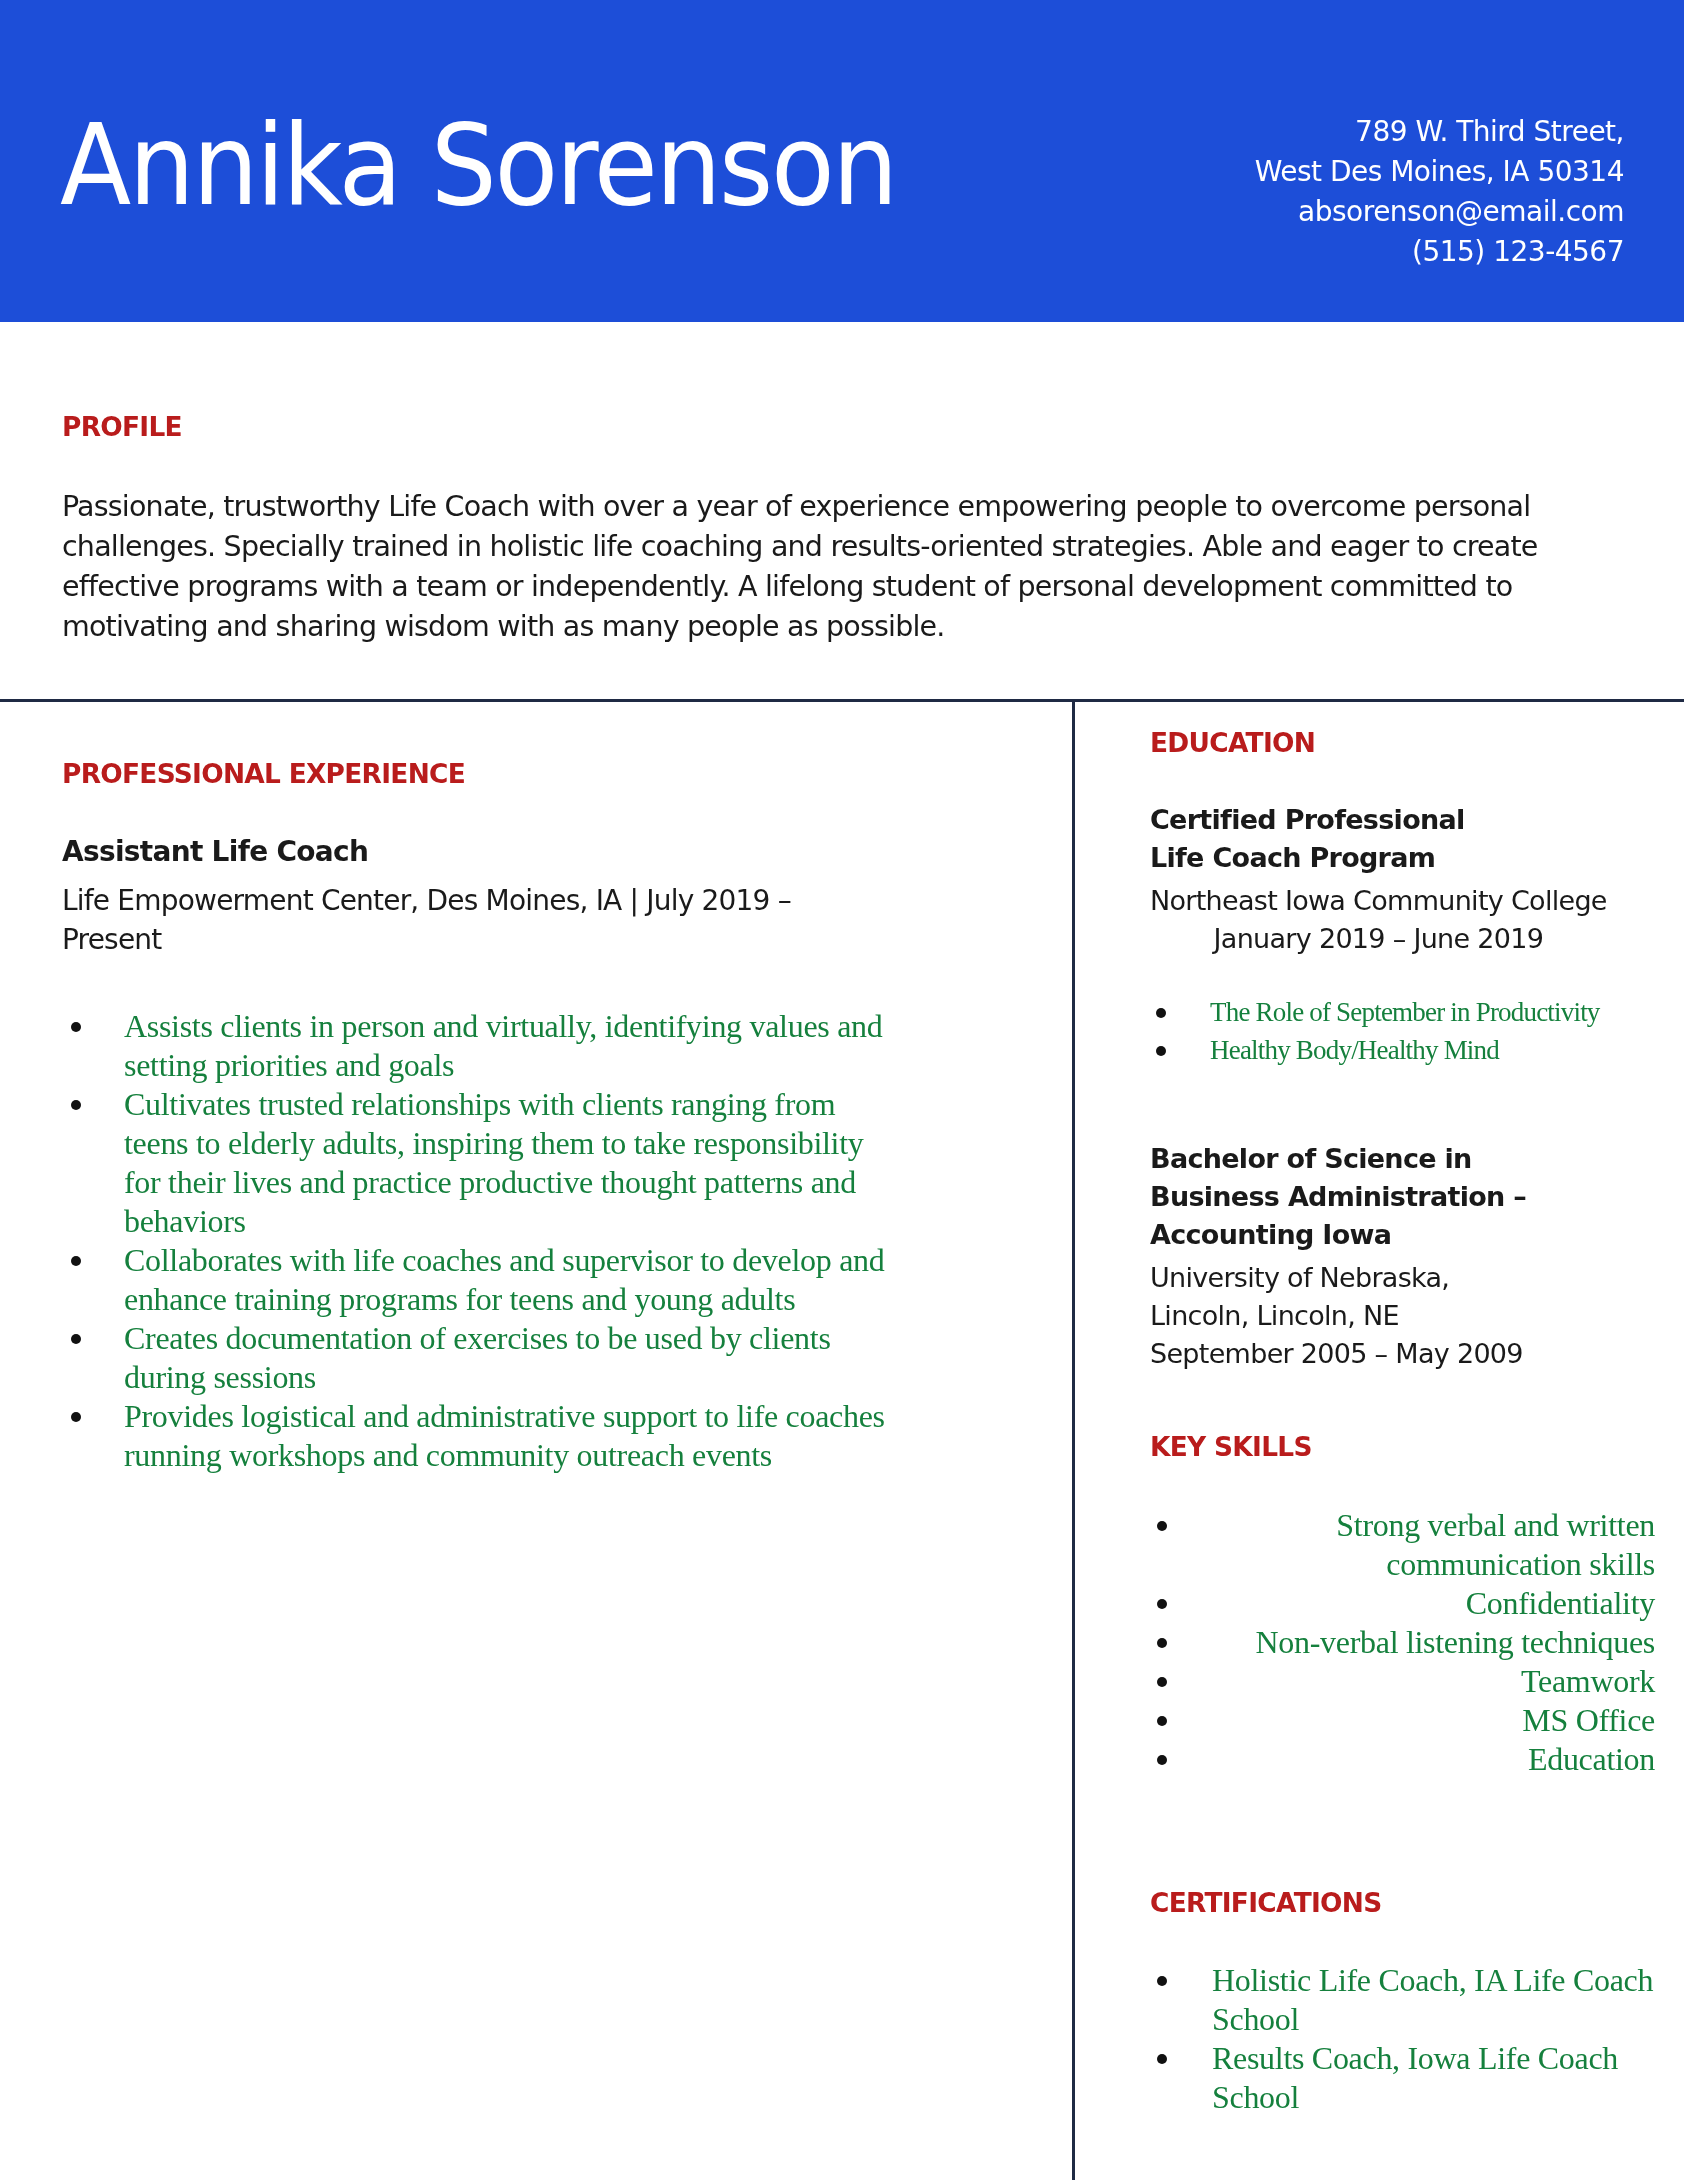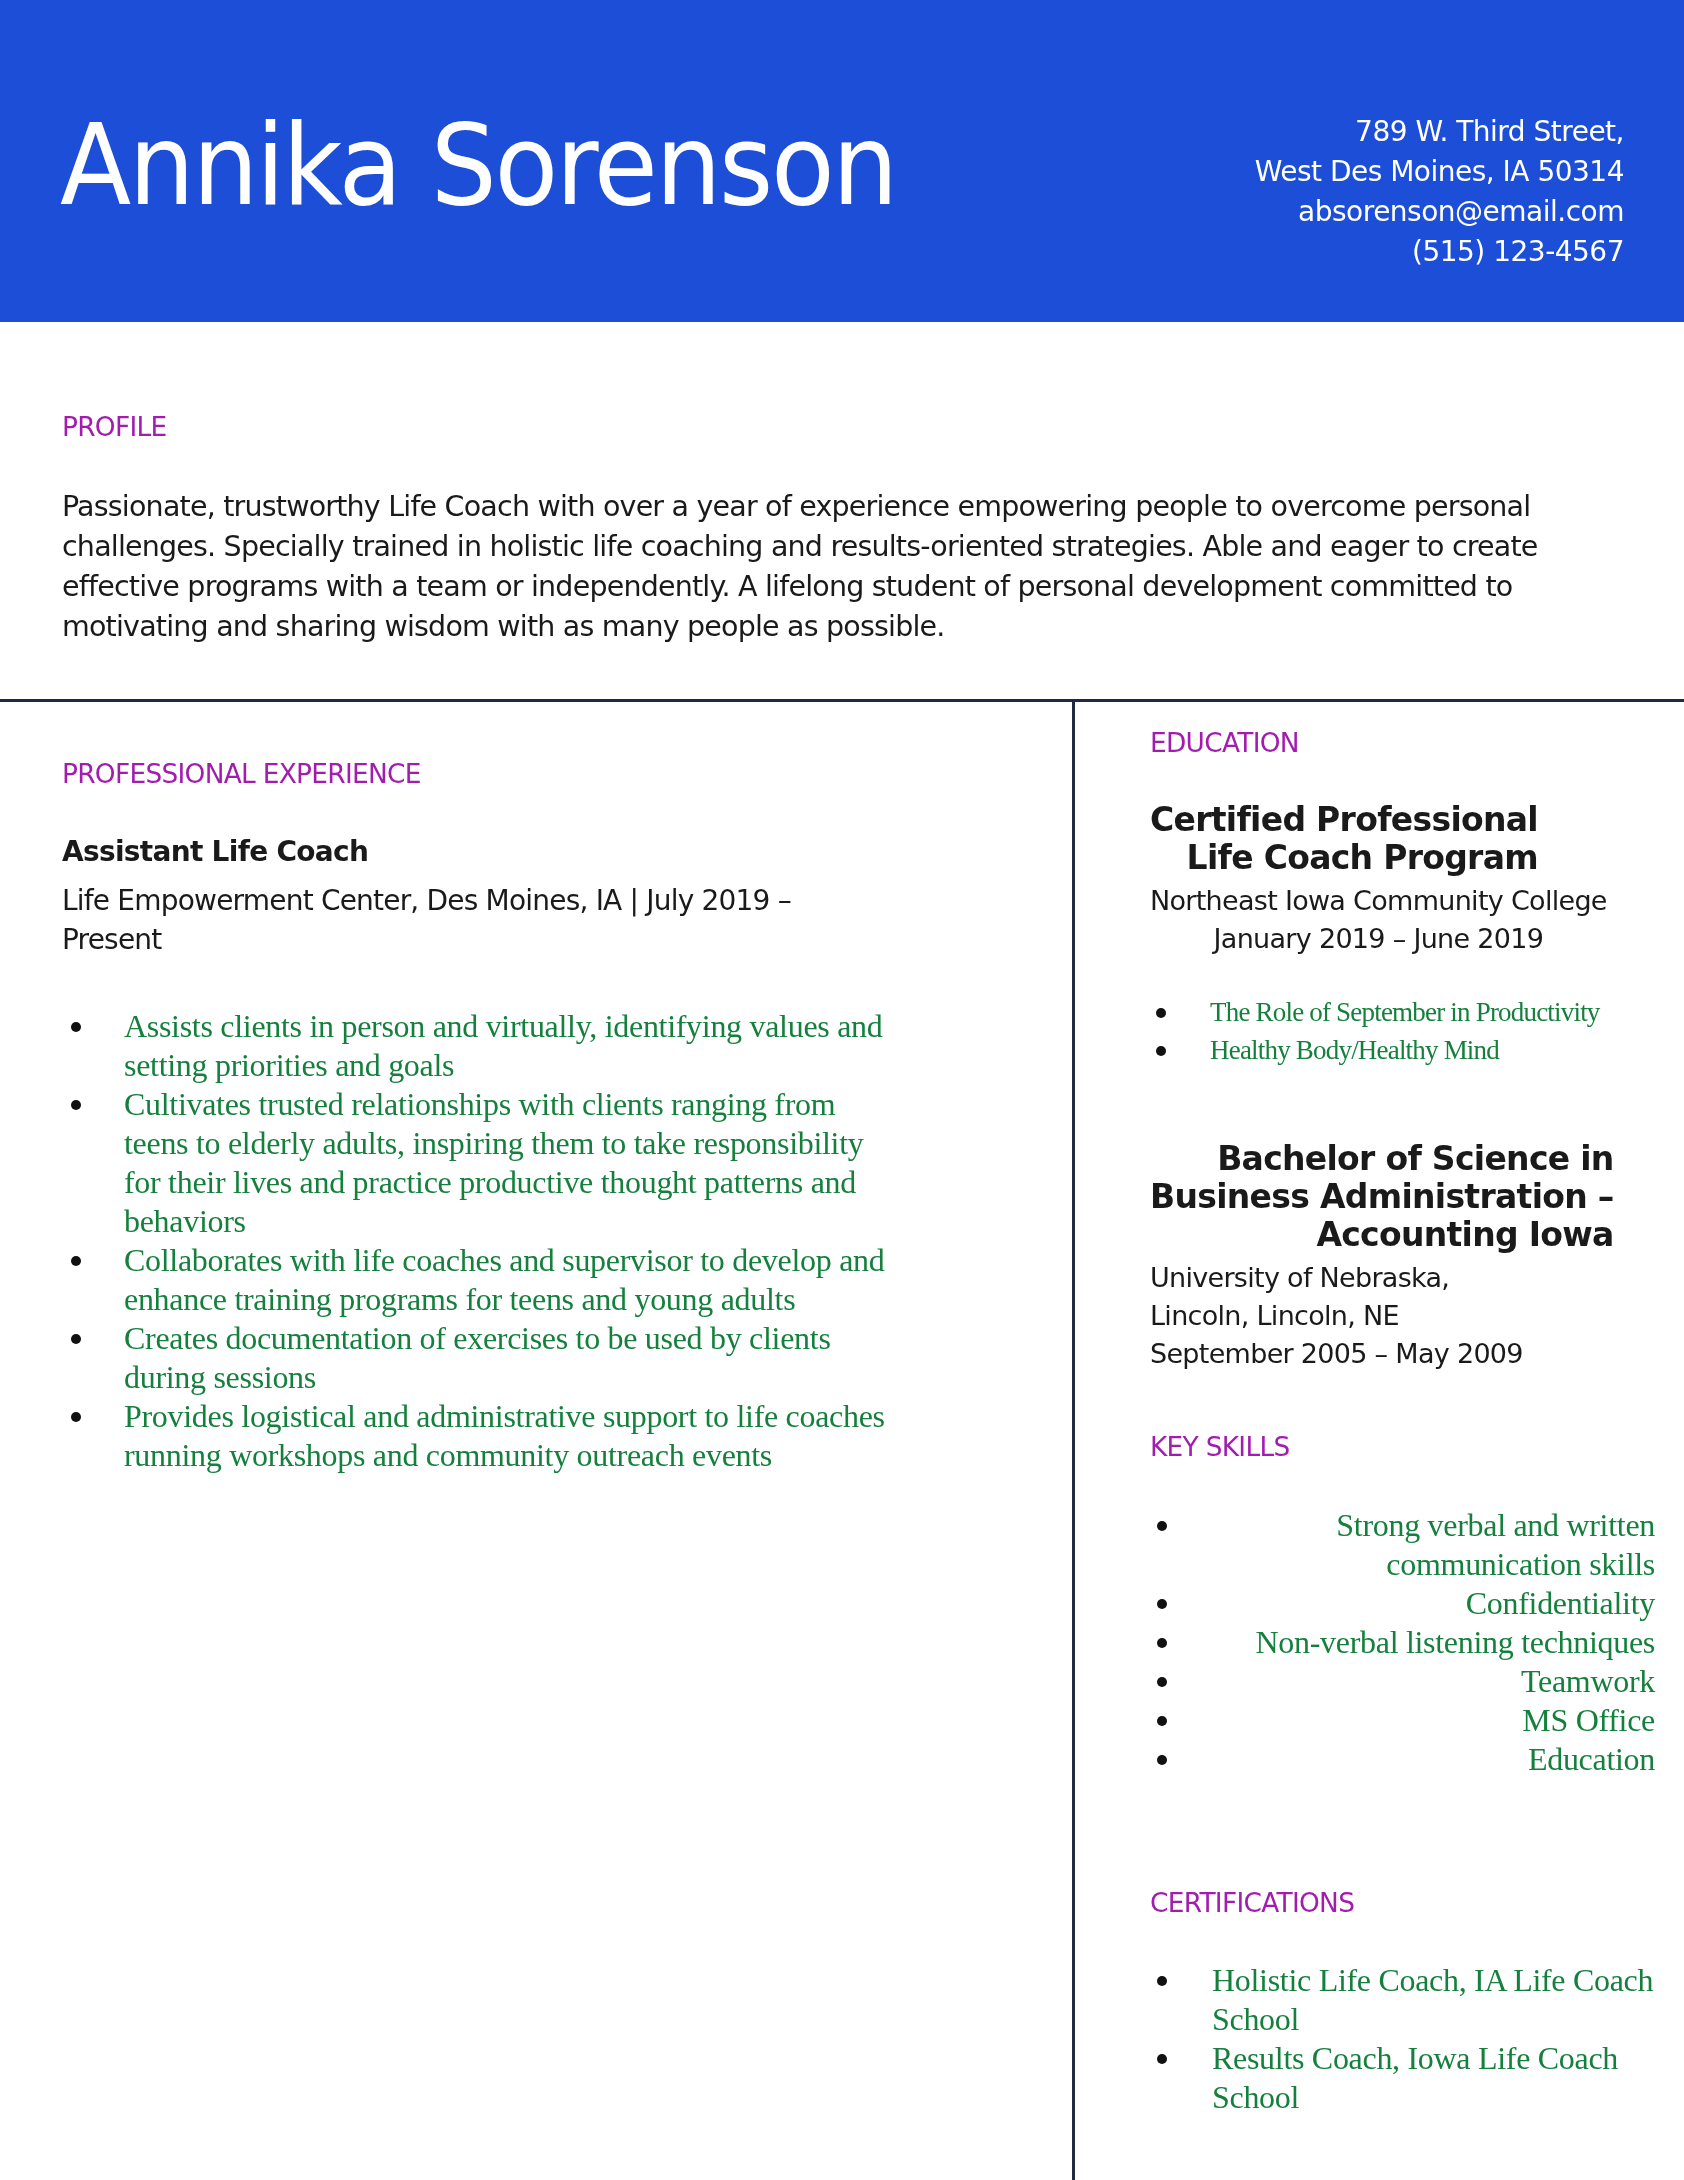--- a/index.html
+++ b/index.html
@@ -1,32 +1,32 @@
 <!DOCTYPE html>
 <html style="font-size:13.6px"><head>
 <meta charset="utf-8">
 <style>
   html, body { margin: 0; padding: 0; background: #ffffff; }
   body { width: 1685px; height: 2181px; position: relative; overflow: hidden; font-family: "DejaVu Sans", sans-serif; color: #1a1a1a; }
   .header { position: absolute; left: 0; top: 0; width: 1685px; height: 322px; background: #1d4ed8; }
   .name { position: absolute; left: 60px; top: 109px; font-family: "DejaVu Sans", sans-serif; font-size: 112px; letter-spacing: -2.6px; color: #ffffff; font-weight: normal; line-height: 1; white-space: nowrap; transform: scaleX(0.93); transform-origin: left top; }
   .contact { position: absolute; right: 61px; top: 112px; text-align: right; color: #ffffff; font-family: "DejaVu Sans", sans-serif; font-size: 28px; line-height: 40px; letter-spacing: -0.5px; }
   .contact div { white-space: nowrap; }
-  .sec-head { position: absolute; font-family: "DejaVu Sans", sans-serif; font-weight: normal; font-size: 26.4px; letter-spacing: -0.7px; color: #a21caf; white-space: nowrap; }
+  .sec-head { position: absolute; font-family: "DejaVu Sans", sans-serif; font-weight: bold; font-size: 26.4px; letter-spacing: -0.7px; color: #b91c1c; white-space: nowrap; }
   .profile-text { position: absolute; left: 62px; top: 487px; width: 1550px; font-family: "DejaVu Sans", sans-serif; font-size: 28.5px; line-height: 40px; letter-spacing: -0.8px; color: #1a1a1a; }
   .hr { position: absolute; left: 0; top: 699px; width: 1685px; height: 2.6px; background: #1f2a44; }
   .vr { position: absolute; left: 1072px; top: 701px; width: 2.6px; height: 1480px; background: #1f2a44; }
   .job-title { position: absolute; left: 62px; top: 835px; font-weight: bold; font-size: 28px; letter-spacing: -0.7px; white-space: nowrap; }
   .job-meta { position: absolute; left: 62px; top: 881px; width: 818px; font-size: 28px; line-height: 39px; letter-spacing: -0.8px; }
   ul.blist { position: absolute; margin: 0; padding: 0; list-style: none; font-family: Liberation Serif, serif; color: #15803d; }
   ul.blist li { position: relative; }
   ul.blist li .dot { position: absolute; width: 10.2px; height: 10.2px; border-radius: 50%; background: #111; }
   .exp-list { left: 124px; top: 1007px; width: 767px; font-size: 32px; line-height: 39px; letter-spacing: -0.3px; }
   .exp-list li .dot { left: -53px; top: 15.3px; }
-  .edu-deg { position: absolute; left: 1150px; font-weight: bold; font-size: 33px; line-height: 38px; letter-spacing: -0.7px; white-space: nowrap; text-align: right; }
+  .edu-deg { position: absolute; left: 1150px; font-weight: bold; font-size: 27px; line-height: 38px; letter-spacing: -0.7px; white-space: nowrap; }
   .edu-meta { position: absolute; left: 1150px; font-size: 27px; line-height: 38px; letter-spacing: -0.7px; white-space: nowrap; }
   .edu-list { left: 1210px; top: 993px; width: 443px; font-family: "DejaVu Sans", sans-serif; font-size: 27px; line-height: 38px; letter-spacing: -0.8px; }
   .edu-list li .dot { left: -54px; top: 14.5px; }
   .skills-list { left: 1212px; top: 1506px; width: 443px; font-size: 32px; line-height: 39px; letter-spacing: -0.3px; text-align: right; }
   .skills-list li .dot { left: -55px; top: 15.3px; }
   .cert-list { left: 1212px; top: 1961px; width: 460px; font-size: 32px; line-height: 39px; letter-spacing: -0.3px; }
   .cert-list li .dot { left: -55px; top: 15.3px; }
 </style>
 </head>
 <body>

